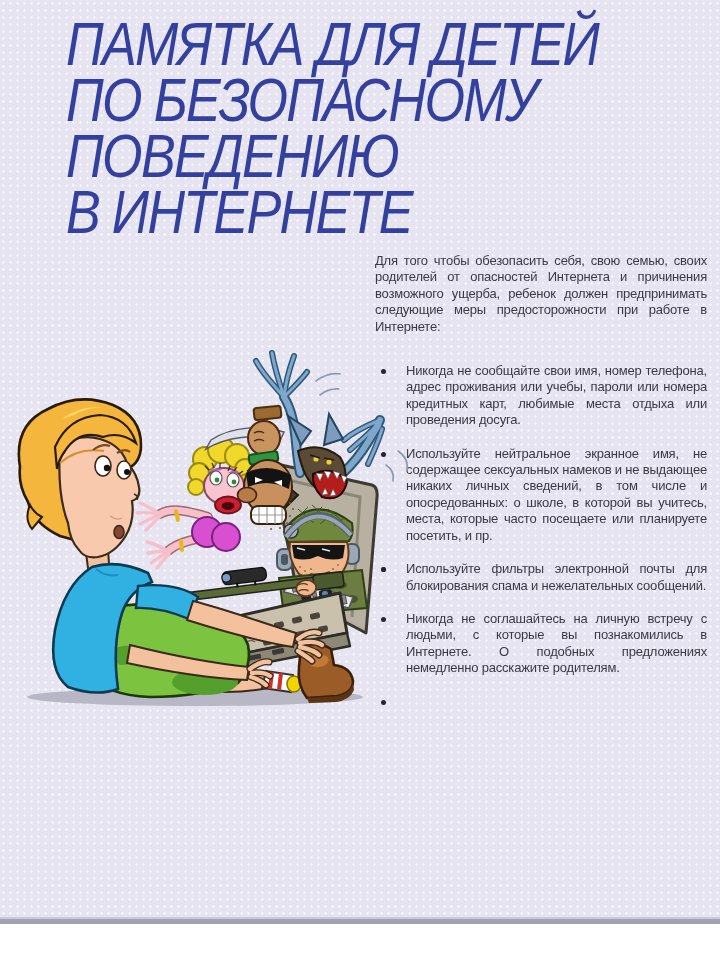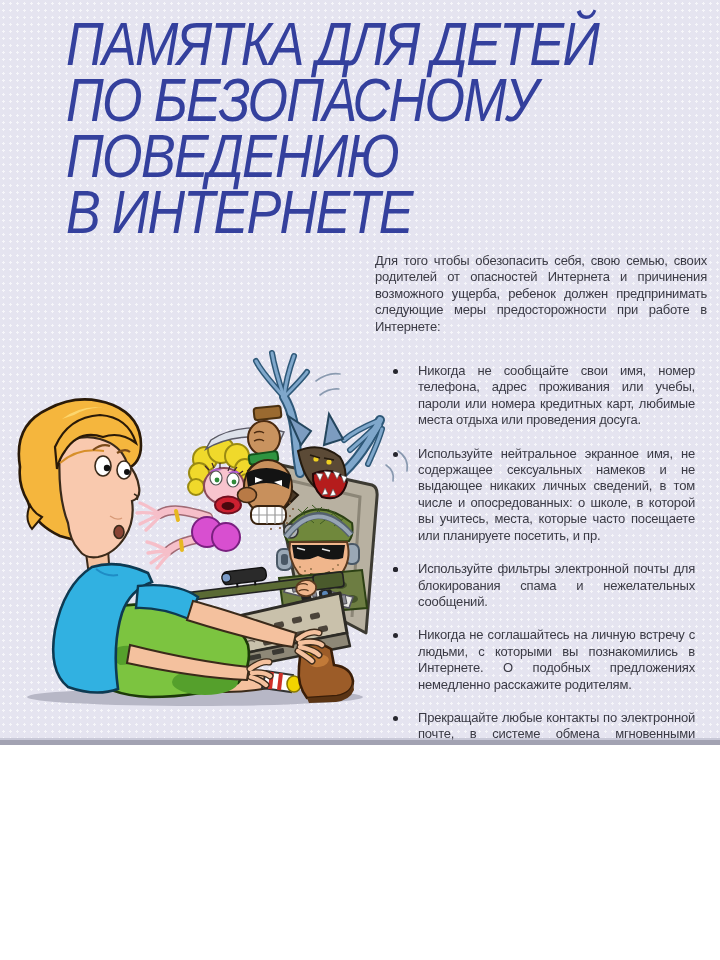--- a/index.html
+++ b/index.html
@@ -1,17 +1,17 @@
 <!DOCTYPE html>
 <html lang="ru"><head>
 <meta charset="utf-8">
 <style>
   html,body{margin:0;padding:0;}
   .page{
-    position:relative; width:720px; height:745px; overflow:hidden;
+    position:relative; width:720px; height:924px; overflow:hidden;
     background-color:#e5e4f0;
     background-image:radial-gradient(rgba(255,255,255,.65) 1px, rgba(0,0,0,0) 1.3px);
     background-size:7px 7px;
     font-family:"Liberation Sans", sans-serif;
   }
   .page-edge{
     position:absolute; left:0; right:0; bottom:0; height:5px;
     background:#a2a2b2; box-shadow:0 -2px 0 #c9c9d8;
   }
   .title{
@@ -20,21 +20,21 @@
     font-style:italic; font-weight:normal;
     font-size:62px; line-height:56px; letter-spacing:-2px;
     color:#34409d; white-space:nowrap; margin:0;
   }
   .content{
     position:absolute; left:375px; top:253px; width:332px; z-index:1;
     font-size:13px; line-height:16.4px; letter-spacing:-.2px;
     color:#3a3a44; text-align:justify;
   }
   .intro{margin:0 0 28px 0;}
-  ul.safety{list-style:none; margin:12px; padding:0;}
+  ul.safety{list-style:none; margin:0; padding:0;}
   ul.safety li{position:relative; padding-left:31px; margin:0 0 17px 0;}
   .dot{
     position:absolute; left:6px; top:6px; width:5px; height:5px;
     border-radius:50%; background:#26262e;
   }
   .illustration{position:absolute; left:0; top:345px; width:420px; height:365px; z-index:2;}
 </style>
 </head>
 <body>
 
@@ -47,22 +47,22 @@
     <div>В ИНТЕРНЕТЕ</div>
   </h1>
 
   <div class="content">
     <p class="intro">Для того чтобы обезопасить себя, свою семью, своих родителей от опасностей Интернета и причинения возможного ущерба, ребенок должен предпринимать следующие меры предосторожности при работе в Интернете:</p>
     <ul class="safety">
       <li><span class="dot"></span><span>Никогда не сообщайте свои имя, номер телефона, адрес проживания или учебы, пароли или номера кредитных карт, любимые места отдыха или проведения досуга.</span></li>
       <li><span class="dot"></span><span>Используйте нейтральное экранное имя, не содержащее сексуальных намеков и не выдающее никаких личных сведений, в том числе и опосредованных: о школе, в которой вы учитесь, места, которые часто посещаете или планируете посетить, и пр.</span></li>
       <li><span class="dot"></span></li>
       <li><span class="dot"></span><span>Используйте фильтры электронной почты для блокирования спама и нежелательных сообщений.</span></li>
-      <li><span class="dot"></span><span>Никогда не соглашайтесь на личную встречу с людьми, с которыми вы познакомились в Интернете. О подобных предложениях немедленно расскажите родителям.</span></li>
-      <li><span class="dot"></span><span>Прекращайте любые контакты по электронной почте, в системе обмена мгновенными сообщениями или в чатах, если кто-нибудь начинает задавать вам вопросы личного характера или содержащие сексуальные намеки. Расскажите об этом родителям.</span></li>
+      <li><span class="dot"></span><span>Никогда не соглашайтесь на личную встречу с людьми, с которые вы познакомились в Интернете. О подобных предложениях немедленно расскажите родителям.</span></li>
+      <li><span class="dot"></span></li>
     </ul>
   </div>
 
   <svg class="illustration" viewBox="0 0 420 365" aria-hidden="true">
 
     <ellipse cx="195" cy="352" rx="168" ry="9" fill="#b7b7c6"></ellipse>
 
     <g>
       <path d="M272 118 L372 140 Q378 142 377 152 L366 288 L298 252 Z" fill="#b8b1a1" stroke="#3c3a32" stroke-width="3" stroke-linejoin="round"></path>
       <path d="M284 134 L360 152 L352 272" fill="none" stroke="#8c8677" stroke-width="3"></path>

